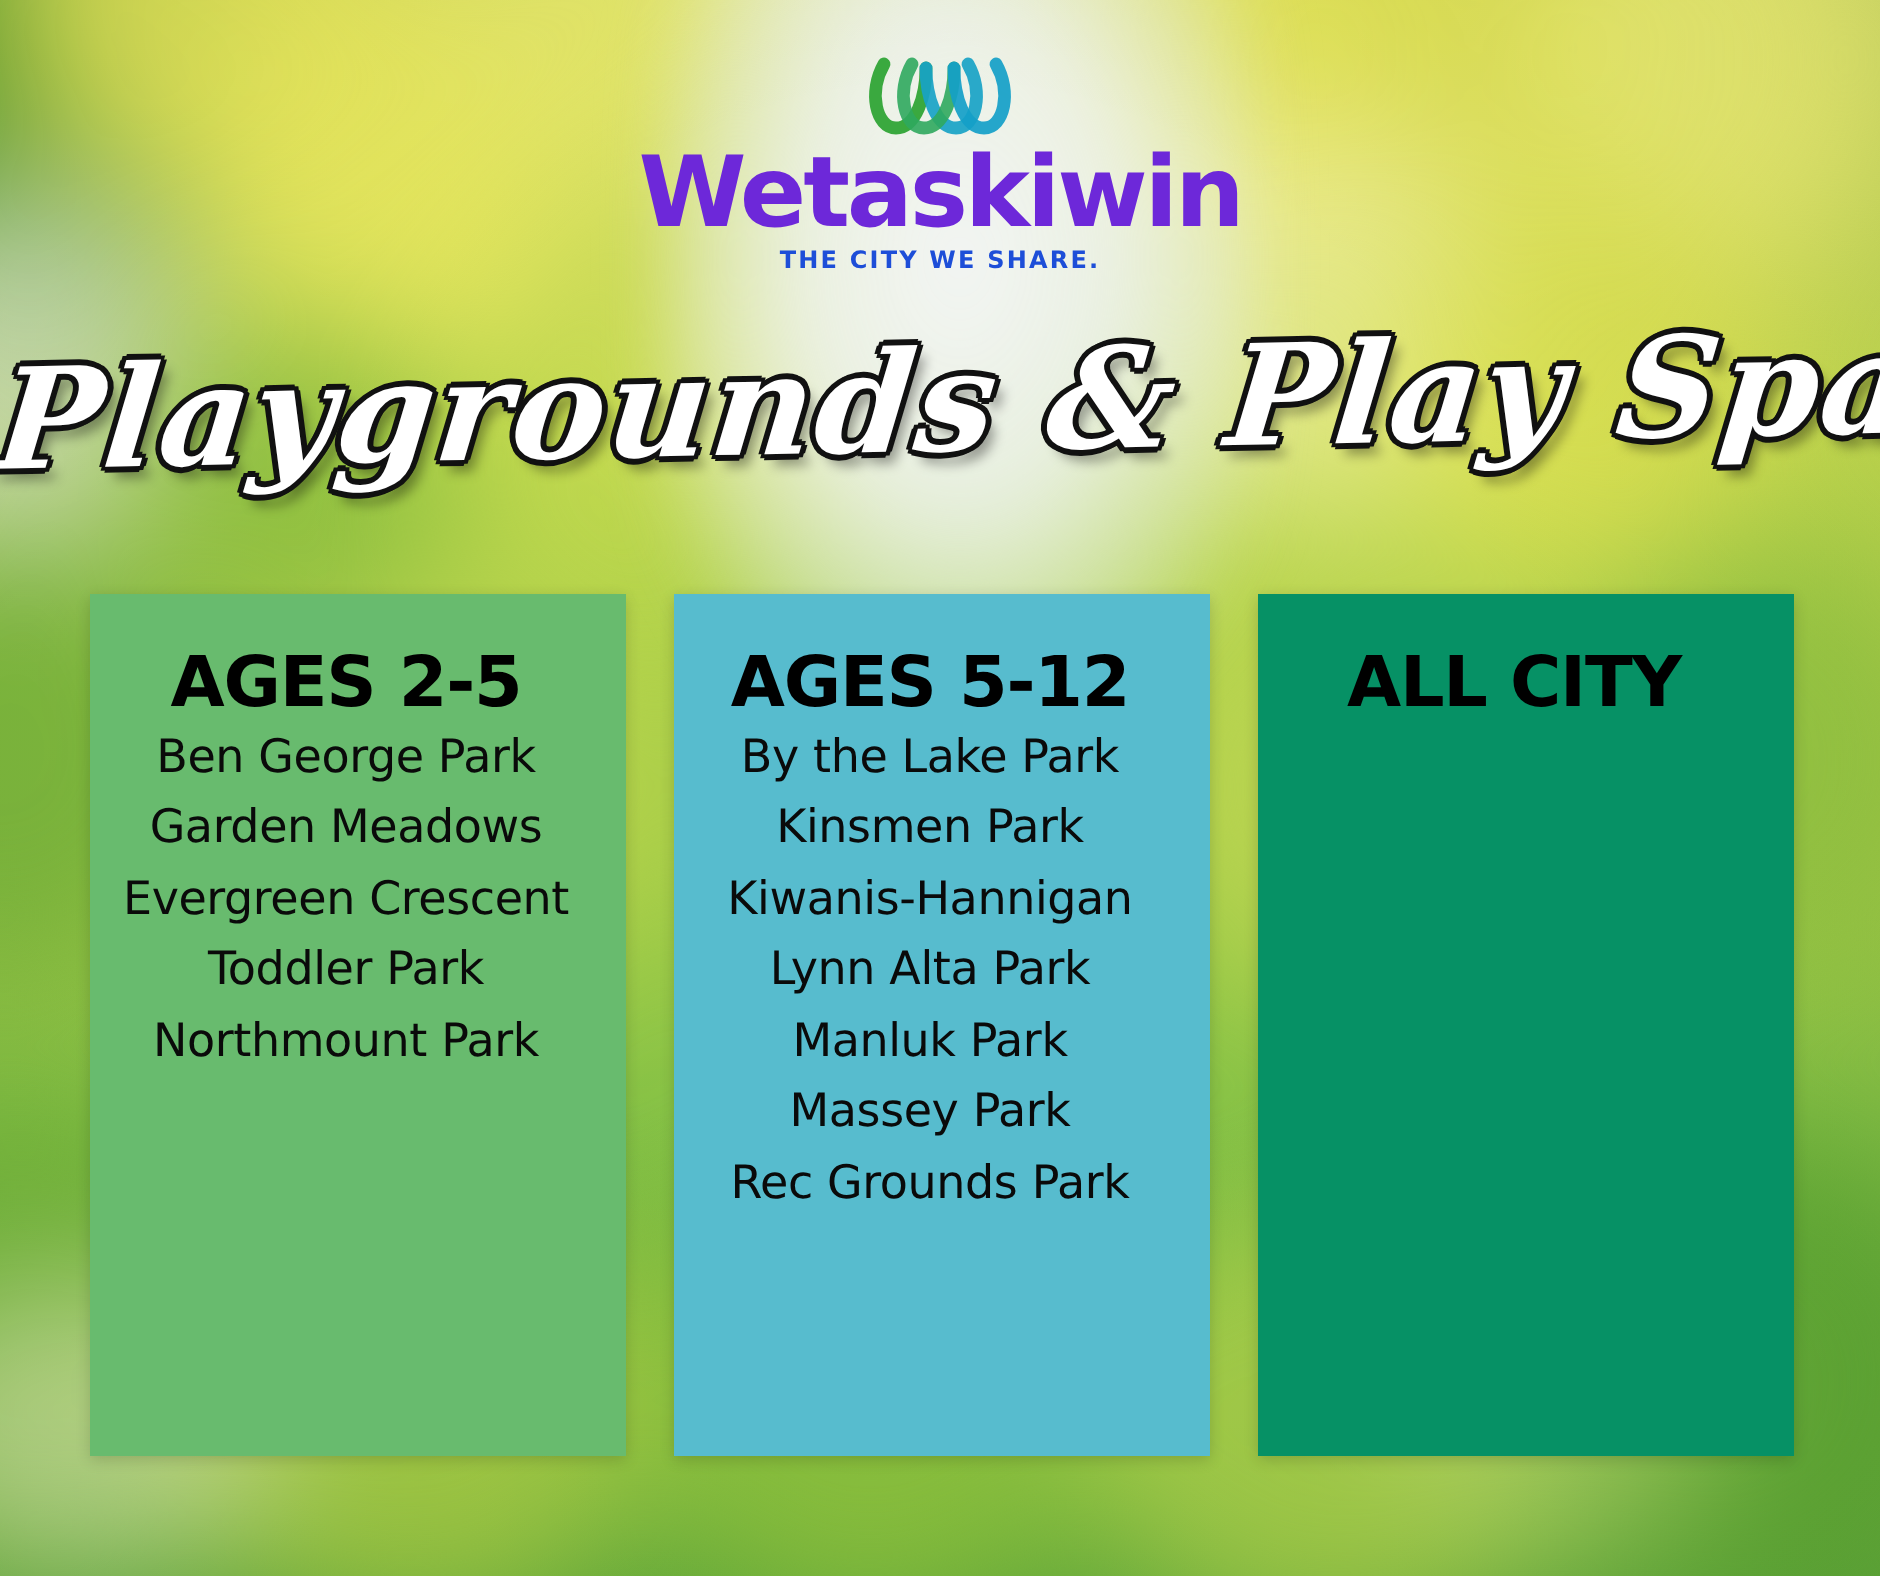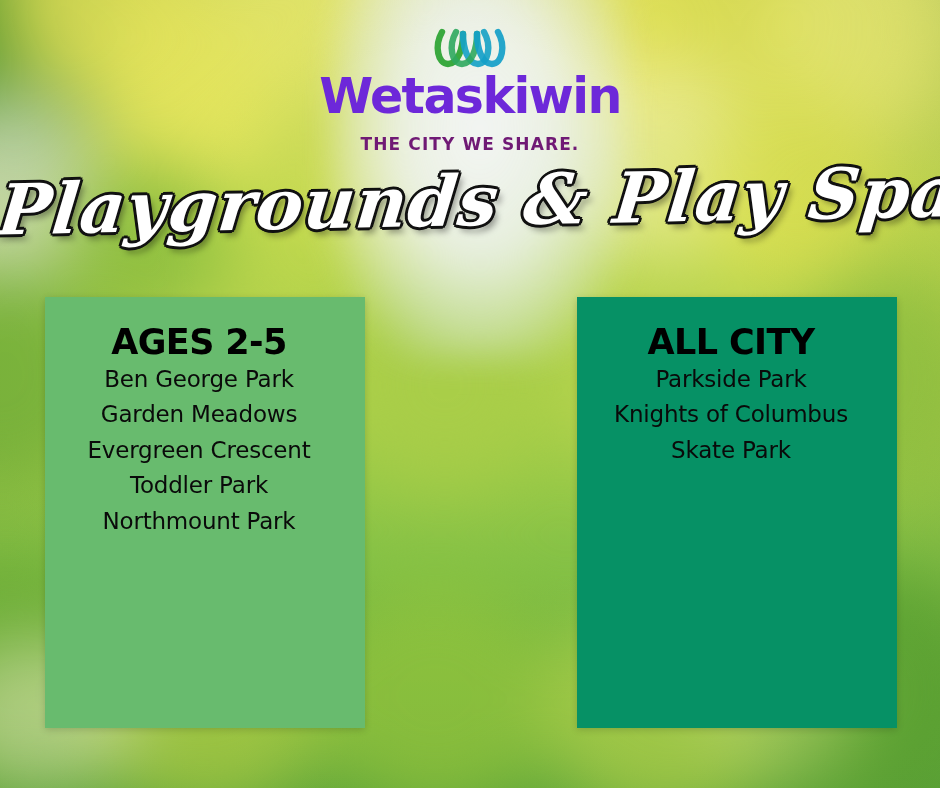--- a/index.html
+++ b/index.html
@@ -45,26 +45,26 @@
   .logo-mark { display:block; margin:0 auto 2px auto; }
   .logo-word {
     font-family:"DejaVu Sans", sans-serif;
     font-weight:bold;
     font-size:49px;
     letter-spacing:-1.6px;
     color:#6d28d9;
     line-height:1.02;
   }
   .logo-tag {
-    margin-top:12px;
-    font-family:"DejaVu Sans", sans-serif;
-    font-weight:bold;
-    font-size:17px;
+    margin-top:1px;
+    font-family:"DejaVu Sans", sans-serif;
+    font-weight:bold;
+    font-size:12px;
     letter-spacing:1.1px;
-    color:#701a75;
+    color:#1d4ed8;
   }
 
   
   .headline-wrap {
     position:absolute; left:0; right:0; top:152px; height:100px;
     z-index:3; text-align:center;
   }
   .headline {
     display:inline-block;
     font-family:"DejaVu Serif", serif;
@@ -83,21 +83,21 @@
   }
 
   
   .cards {
     position:absolute;
     left:45px; top:297px; width:852px; height:431px;
     z-index:3;
     display:flex; justify-content:space-between;
   }
   .card {
-    width:320px; height:431px;
+    width:268px; height:431px;
     padding:26px 20px 0 8px;
     text-align:center;
     box-shadow:0 2px 7px rgba(0,0,0,0.16);
   }
   .card-title {
     font-family:"DejaVu Sans", sans-serif;
     font-weight:bold;
     font-size:35px;
     letter-spacing:-0.6px;
     color:#000;
@@ -178,23 +178,30 @@
     <div class="card-title">AGES 2-5</div>
     <ul class="card-list">
       <li>Ben George Park</li>
       <li>Garden Meadows</li>
       <li>Evergreen Crescent</li>
       <li>Toddler Park</li>
       <li>Northmount Park</li>
     </ul>
   </div>
 
+  <div class="card" style="background:#57bcce;">
+    <div class="card-title">AGES 5-12</div>
+    <ul class="card-list">
+      <li>By the Lake Park</li>
+      <li>Kinsmen Park</li>
+      <li>Kiwanis-Hannigan</li>
+      <li>Lynn Alta Park</li>
+      <li>Manluk Park</li>
+      <li>Massey Park</li>
+      <li>Rec Grounds Park</li>
+    </ul>
+  </div>
 
   <div class="card" style="background:#069165;">
     <div class="card-title">ALL CITY</div>
-    <ul class="card-list">
-      <li>Parkside Park</li>
-      <li>Knights of Columbus</li>
-      <li>Skate Park</li>
-    </ul>
   </div>
 
 </div>
 
 </body></html>

